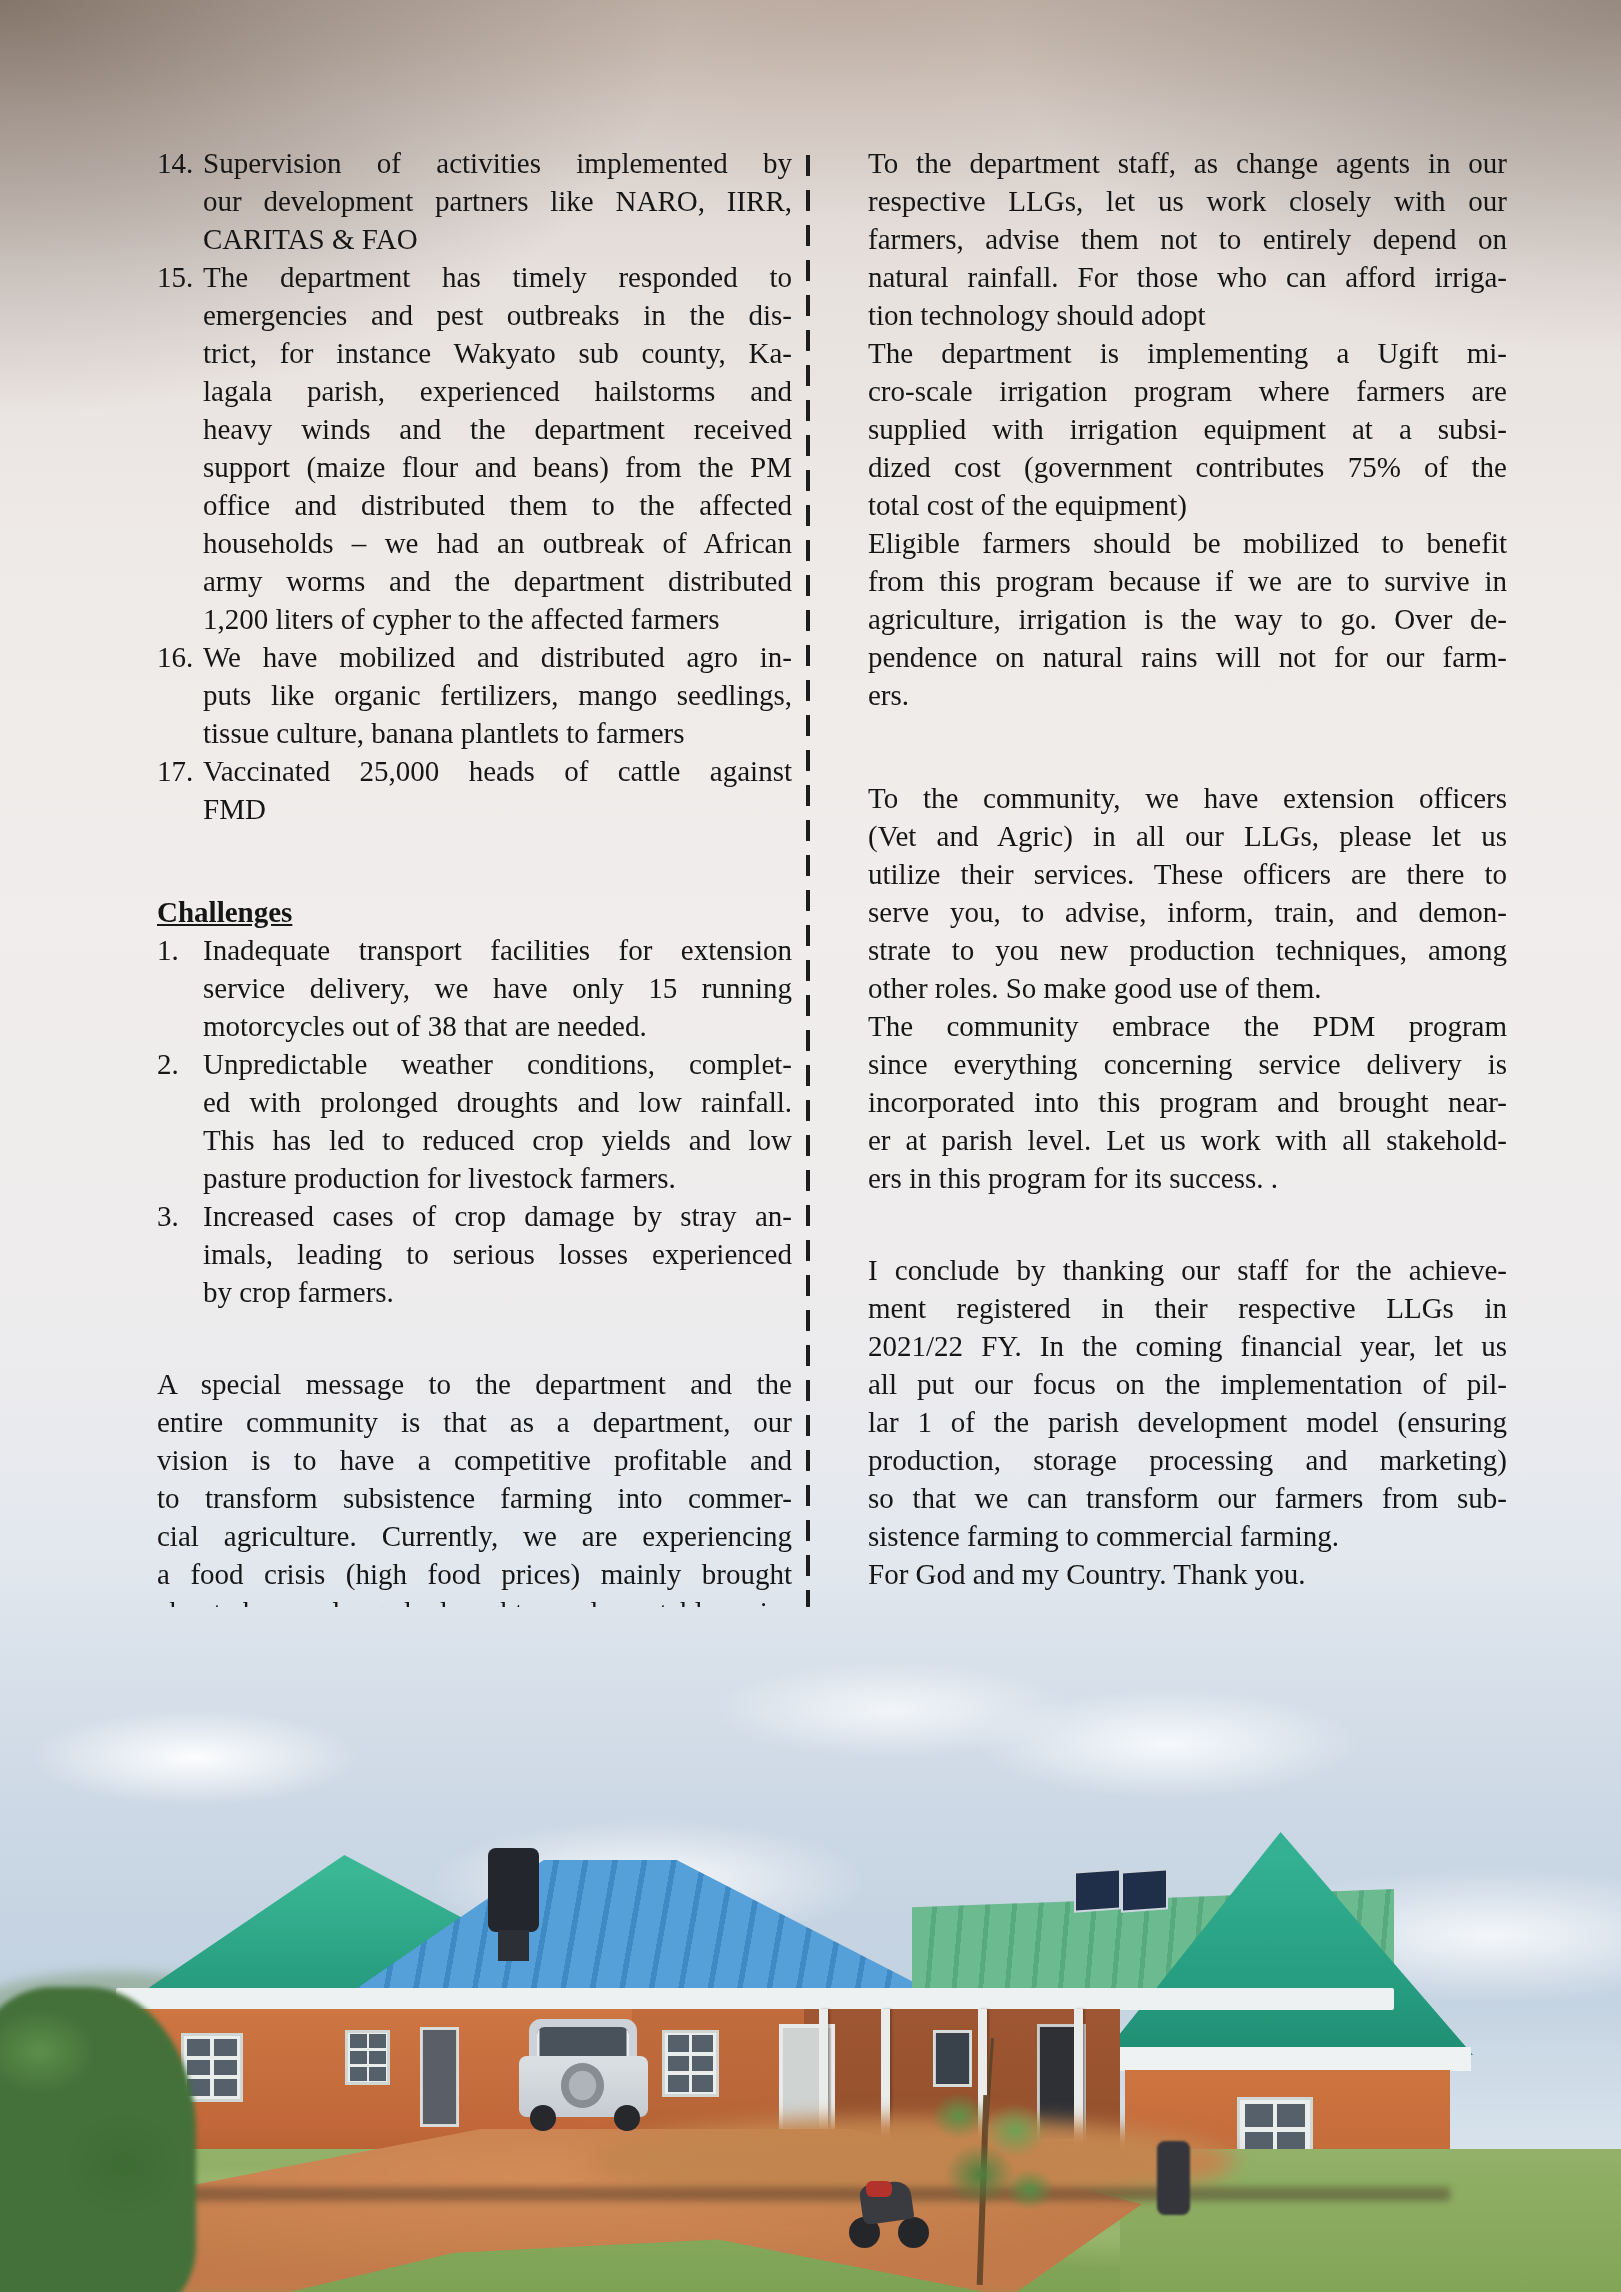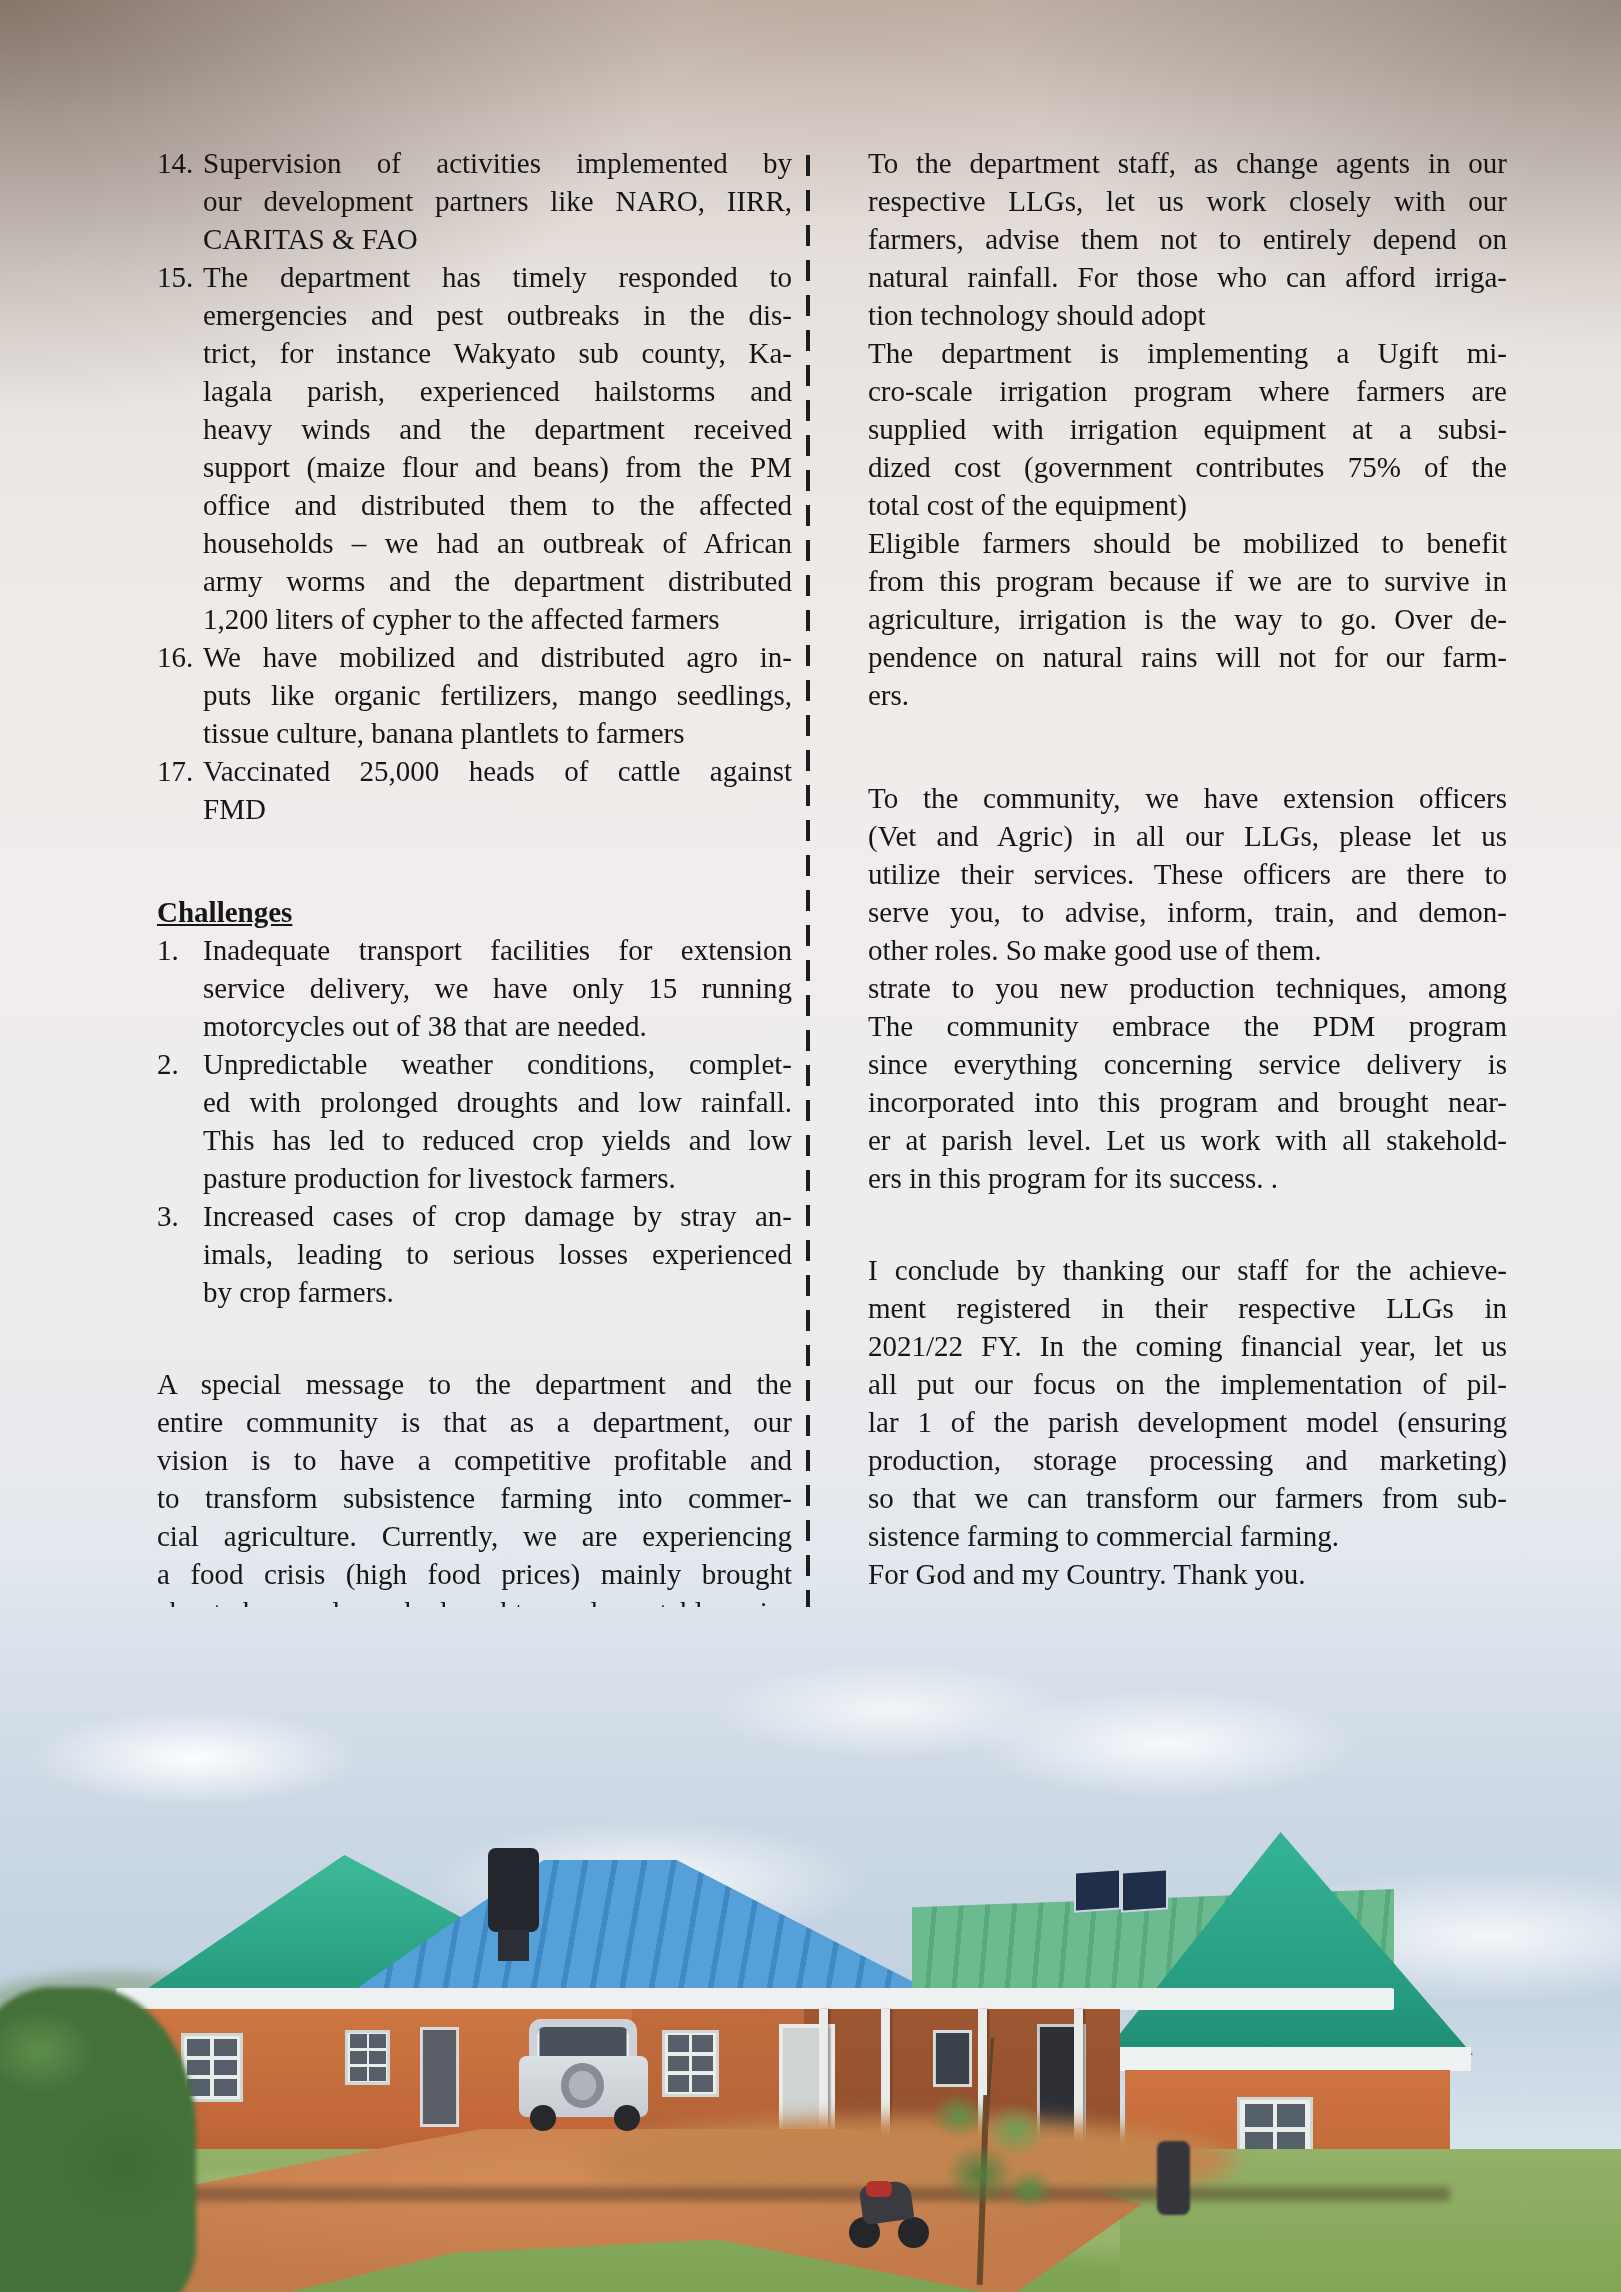--- a/index.html
+++ b/index.html
@@ -249,22 +249,22 @@
         <div class="ln">agriculture, irrigation is the way to go. Over de-</div>
         <div class="ln">pendence on natural rains will not for our farm-</div>
         <div class="ln end">ers.</div>
       </div>
       <div class="gap "></div>
       <div class="para">
         <div class="ln">To the community, we have extension officers</div>
         <div class="ln">(Vet and Agric) in all our LLGs, please let us</div>
         <div class="ln">utilize their services. These officers are there to</div>
         <div class="ln">serve you, to advise, inform, train, and demon-</div>
+        <div class="ln">strate to you new production techniques, among</div>
         <div class="ln end">other roles. So make good use of them.</div>
-        <div class="ln">strate to you new production techniques, among</div>
       </div>
       <div class="para">
         <div class="ln">The community embrace the PDM program</div>
         <div class="ln">since everything concerning service delivery is</div>
         <div class="ln">incorporated into this program and brought near-</div>
         <div class="ln">er at parish level. Let us work with all stakehold-</div>
         <div class="ln end">ers in this program for its success. .</div>
       </div>
       <div class="gap sm"></div>
       <div class="para">

